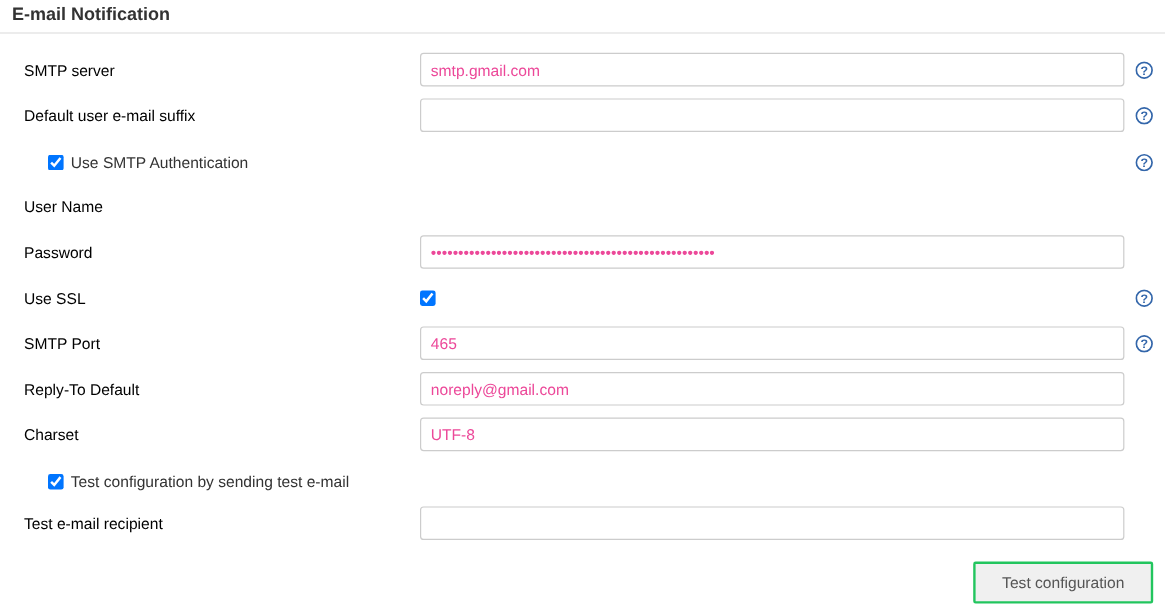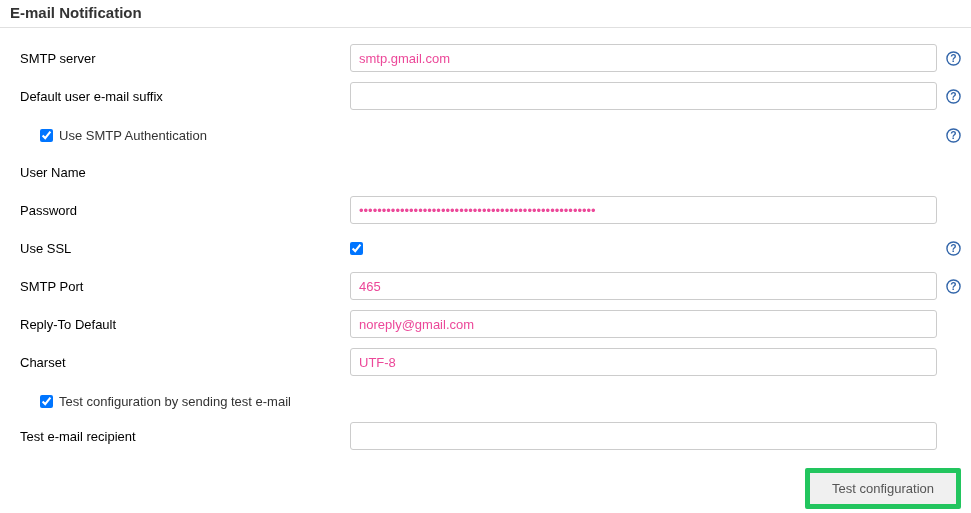--- a/index.html
+++ b/index.html
@@ -83,21 +83,21 @@
     .auth-block {
       margin-top: 4px;
     }
     .btn-row {
       display: flex;
       justify-content: flex-end;
       margin-top: 14px;
     }
     .btn {
       background: #f0f0f0;
-      border: 5px solid #22c55e;
+      border: 2px solid #22c55e;
       color: #555;
       font-size: 13px;
       padding: 8px 22px;
       cursor: pointer;
       border-radius: 2px;
     }
     .indent-sub {
       padding-left: 0px;
     }
     .gap-top { margin-top: 6px; margin-left: 20px; }

